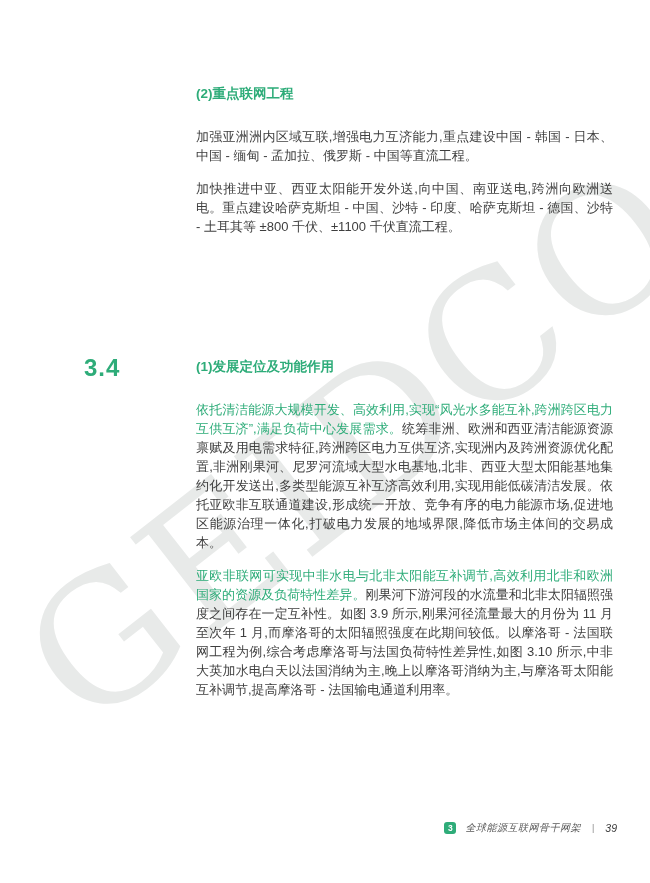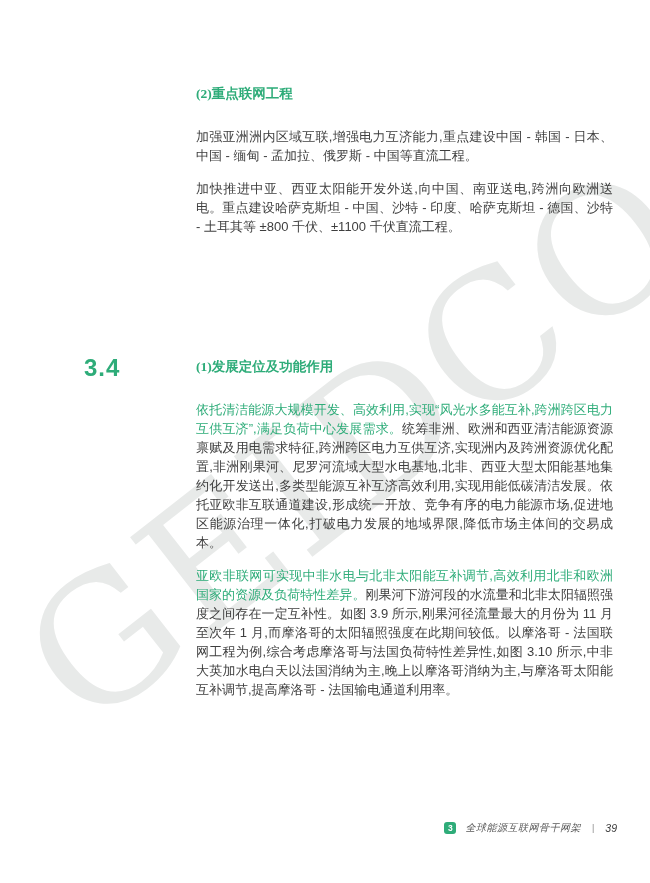--- a/index.html
+++ b/index.html
@@ -14,21 +14,21 @@
     transform:translate(-50%,-50%) rotate(-38deg);
     font-family:"DejaVu Serif", serif;
     font-size:175px; letter-spacing:4px; white-space:nowrap;
     color:#e8eae9; z-index:0; pointer-events:none; user-select:none;
   }
   .content { position:relative; z-index:1; }
 
   .intro-block { position:absolute; left:196px; top:85px; width:417px; }
   .sub-heading {
     color:var(--accent); font-weight:700; font-size:13.5px;
-    line-height:18px; margin-bottom:24px;font-family:Liberation Serif, serif;
+    line-height:18px; margin-bottom:24px;
   }
   p.body-par {
     font-size:13px; line-height:19px; color:var(--body);
     text-align:justify; margin-bottom:14px;
   }
   p.body-par:last-child { margin-bottom:0; }
   .hl { color:var(--accent); font-weight:400; }
 
   .section-label { position:absolute; left:84px; top:354px; color:var(--accent); font-weight:700; }
   .section-number { font-size:24px; letter-spacing:1px; margin-bottom:14px; }

